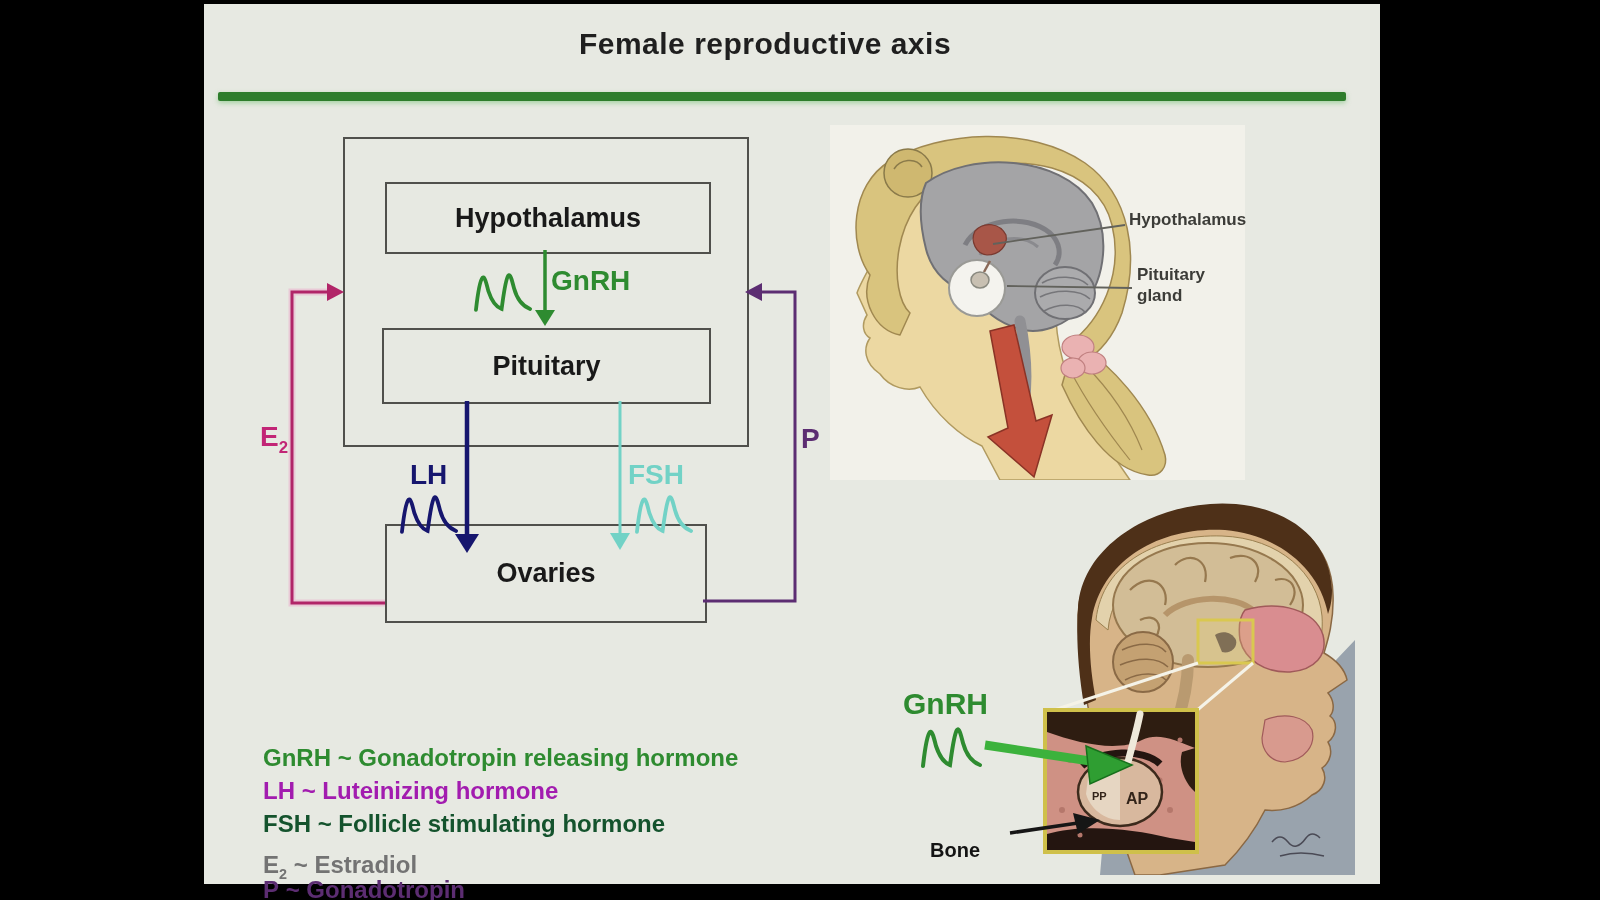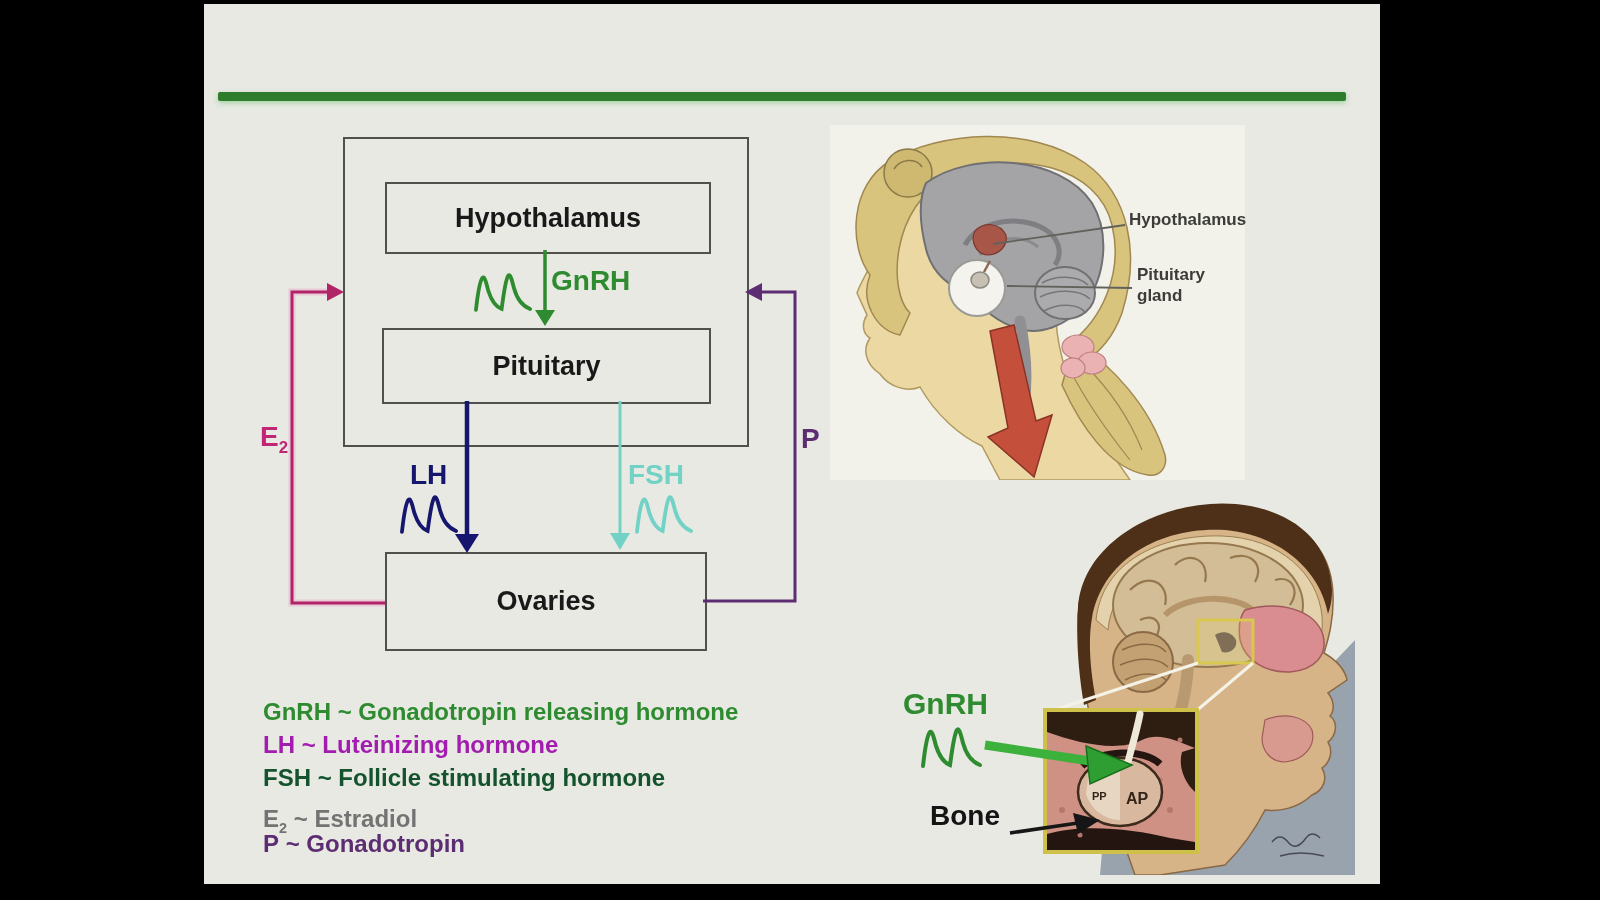--- a/index.html
+++ b/index.html
@@ -10,33 +10,34 @@
   .lbl{position:absolute;font-weight:bold;white-space:nowrap;line-height:1.05;}
   sub{font-size:60%;}
   #title{left:166px;top:24px;width:790px;text-align:center;font-size:30px;letter-spacing:.5px;color:#1f1f1f;}
   #rule{left:14px;top:88px;width:1128px;height:9px;background:#2e7d2c;border-radius:2px;
         box-shadow:0 2px 5px rgba(110,190,110,.55);}
   .node{position:absolute;border:2px solid #50504c;display:flex;align-items:center;justify-content:center;
         font-weight:bold;font-size:27px;color:#191919;background:transparent;}
   #outerbox{left:139px;top:133px;width:402px;height:306px;border:2px solid #50504c;}
   #hypo{left:181px;top:178px;width:322px;height:68px;}
   #pit{left:178px;top:324px;width:325px;height:72px;}
-  #ova{left:181px;top:548px;width:318px;height:95px;}
+  #ova{left:181px;top:520px;width:318px;height:95px;}
   #overlay{left:0;top:0;width:1176px;height:878px;pointer-events:none;z-index:6;}
   .hormone{font-size:28px;}
-  .legend-row{position:absolute;left:59px;height:33px;font-weight:bold;font-size:24px;white-space:nowrap;}
+  .legend-row{position:absolute;left:59px;height:33px;font-weight:bold;font-size:24px;white-space:nowrap;margin-top:46px;}
   .callout{position:absolute;font-weight:bold;color:#3c3c38;font-size:17px;line-height:21px;white-space:nowrap;}
   svg text{font-family:"Liberation Sans",sans-serif;font-weight:bold;}
 </style>
 </head>
 <body>
 
 <div id="stage">
  <div id="slide">
 
+  <div class="lbl" id="title" style="color: rgb(31, 31, 31);">Female reproductive axis</div>
   <div class="abs" id="rule"></div>
 
   <div class="abs" id="outerbox"></div>
   <div class="node" id="hypo">
     <span>Hypothalamus</span>
   </div>
   <div class="node" id="pit">
     <span>Pituitary</span>
   </div>
   <div class="node" id="ova">
@@ -154,21 +155,21 @@
       <path d="M42,276 C60,260 104,258 120,274" fill="none" stroke="#241510" stroke-width="7"></path>
       <path d="M100,224 C97,240 92,256 88,272" fill="none" stroke="#efe9da" stroke-width="7" stroke-linecap="round"></path>
       <text x="52" y="310" font-size="11" fill="#33241a">PP</text>
       <text x="86" y="314" font-size="16" fill="#33241a">AP</text>
     </g>
 
     <path d="M232,352 q8,-10 16,0 q8,10 18,-4 q6,-8 14,0 M240,366 q20,-6 44,0" fill="none" stroke="#4a4a55" stroke-width="1.5"></path>
   </svg>
 
   <div class="lbl" style="left: 699px; top: 684px; font-size: 30px; color: rgb(46, 139, 48);">GnRH</div>
-  <div class="lbl" style="left: 726px; top: 797px; font-size: 28px; color: rgb(20, 20, 20);">Bone</div>
+  <div class="lbl" style="left: 726px; top: 836px; font-size: 20px; color: rgb(20, 20, 20);">Bone</div>
 
   <svg class="abs" id="overlay" viewBox="0 0 1176 878">
     <defs>
       <path id="pulse" d="M1,42 C3,24 5,11 8,8 C10,6 12,14 14,22 C17,31 22,39 28,41 C30,27 32,10 35,6 C37,3 39,11 41,19 C44,30 50,38 58,41" fill="none" stroke-width="4" stroke-linecap="round"></path>
     </defs>
 
     <g>
       <line x1="341" y1="246" x2="341" y2="309" stroke="#2e8b30" stroke-width="3.5"></line>
       <polygon points="341,322 331,306 351,306" fill="#2e8b30"></polygon>
     </g>

